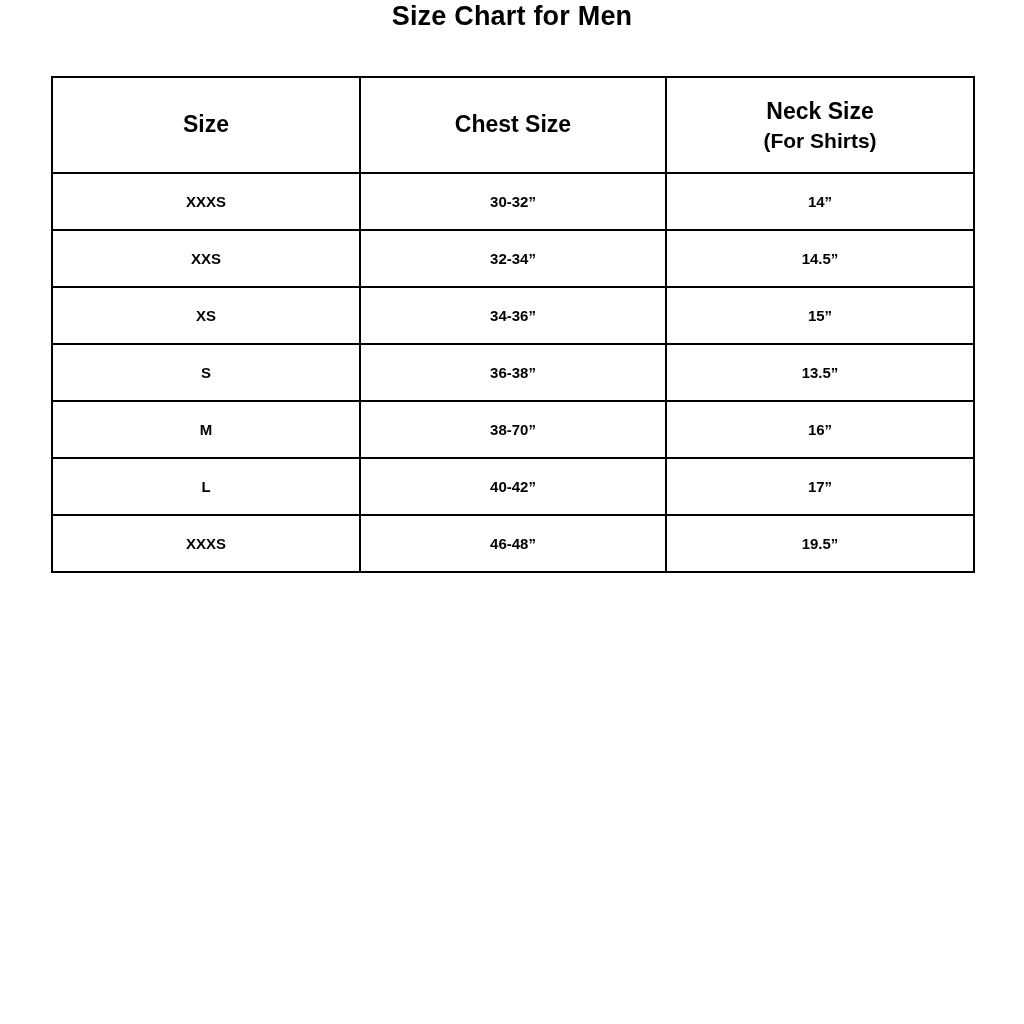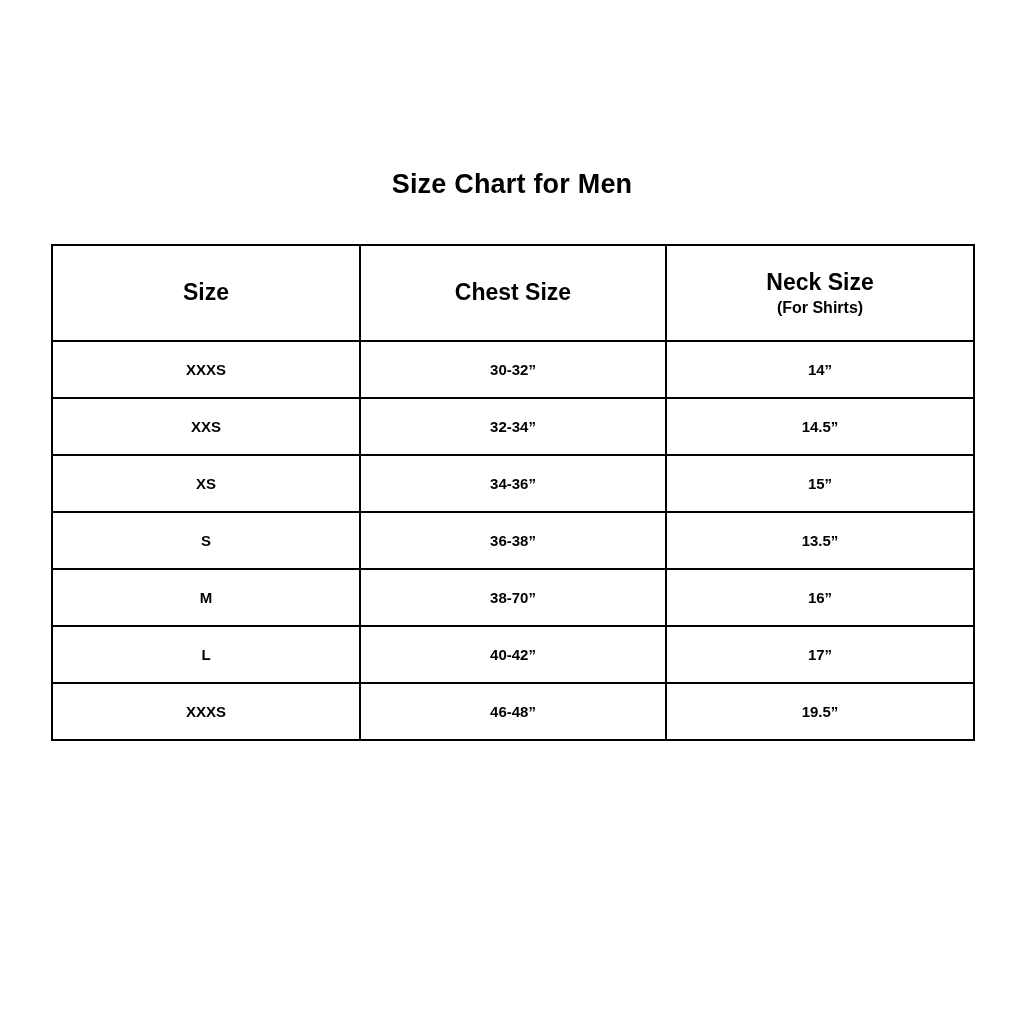--- a/index.html
+++ b/index.html
@@ -17,21 +17,20 @@
   }
   .page {
     width: 1024px;
     height: 1024px;
     box-sizing: border-box;
     display: flex;
     flex-direction: column;
     align-items: center;
   }
   .chart-title {
-    margin-top: 168px;
     font-size: 27px;
     font-weight: bold;
     letter-spacing: 0.2px;
     text-align: center;
     line-height: 1.2;
   }
   .table-wrap {
     margin-top: 30px;
     width: 922px;
   }
@@ -56,21 +55,21 @@
   }
   table.size-table td {
     height: 53px;
     font-size: 15px;
   }
   col.c1 { width: 308px; }
   col.c2 { width: 306px; }
   col.c3 { width: 308px; }
   .th-sub {
     display: block;
-    font-size: 16px;
+    font-size: 21px;
     font-weight: bold;
   }
 </style>
 </head>
 <body>
 
 <div class="page">
 
   <div class="chart-title">Size Chart for Men</div>
 

